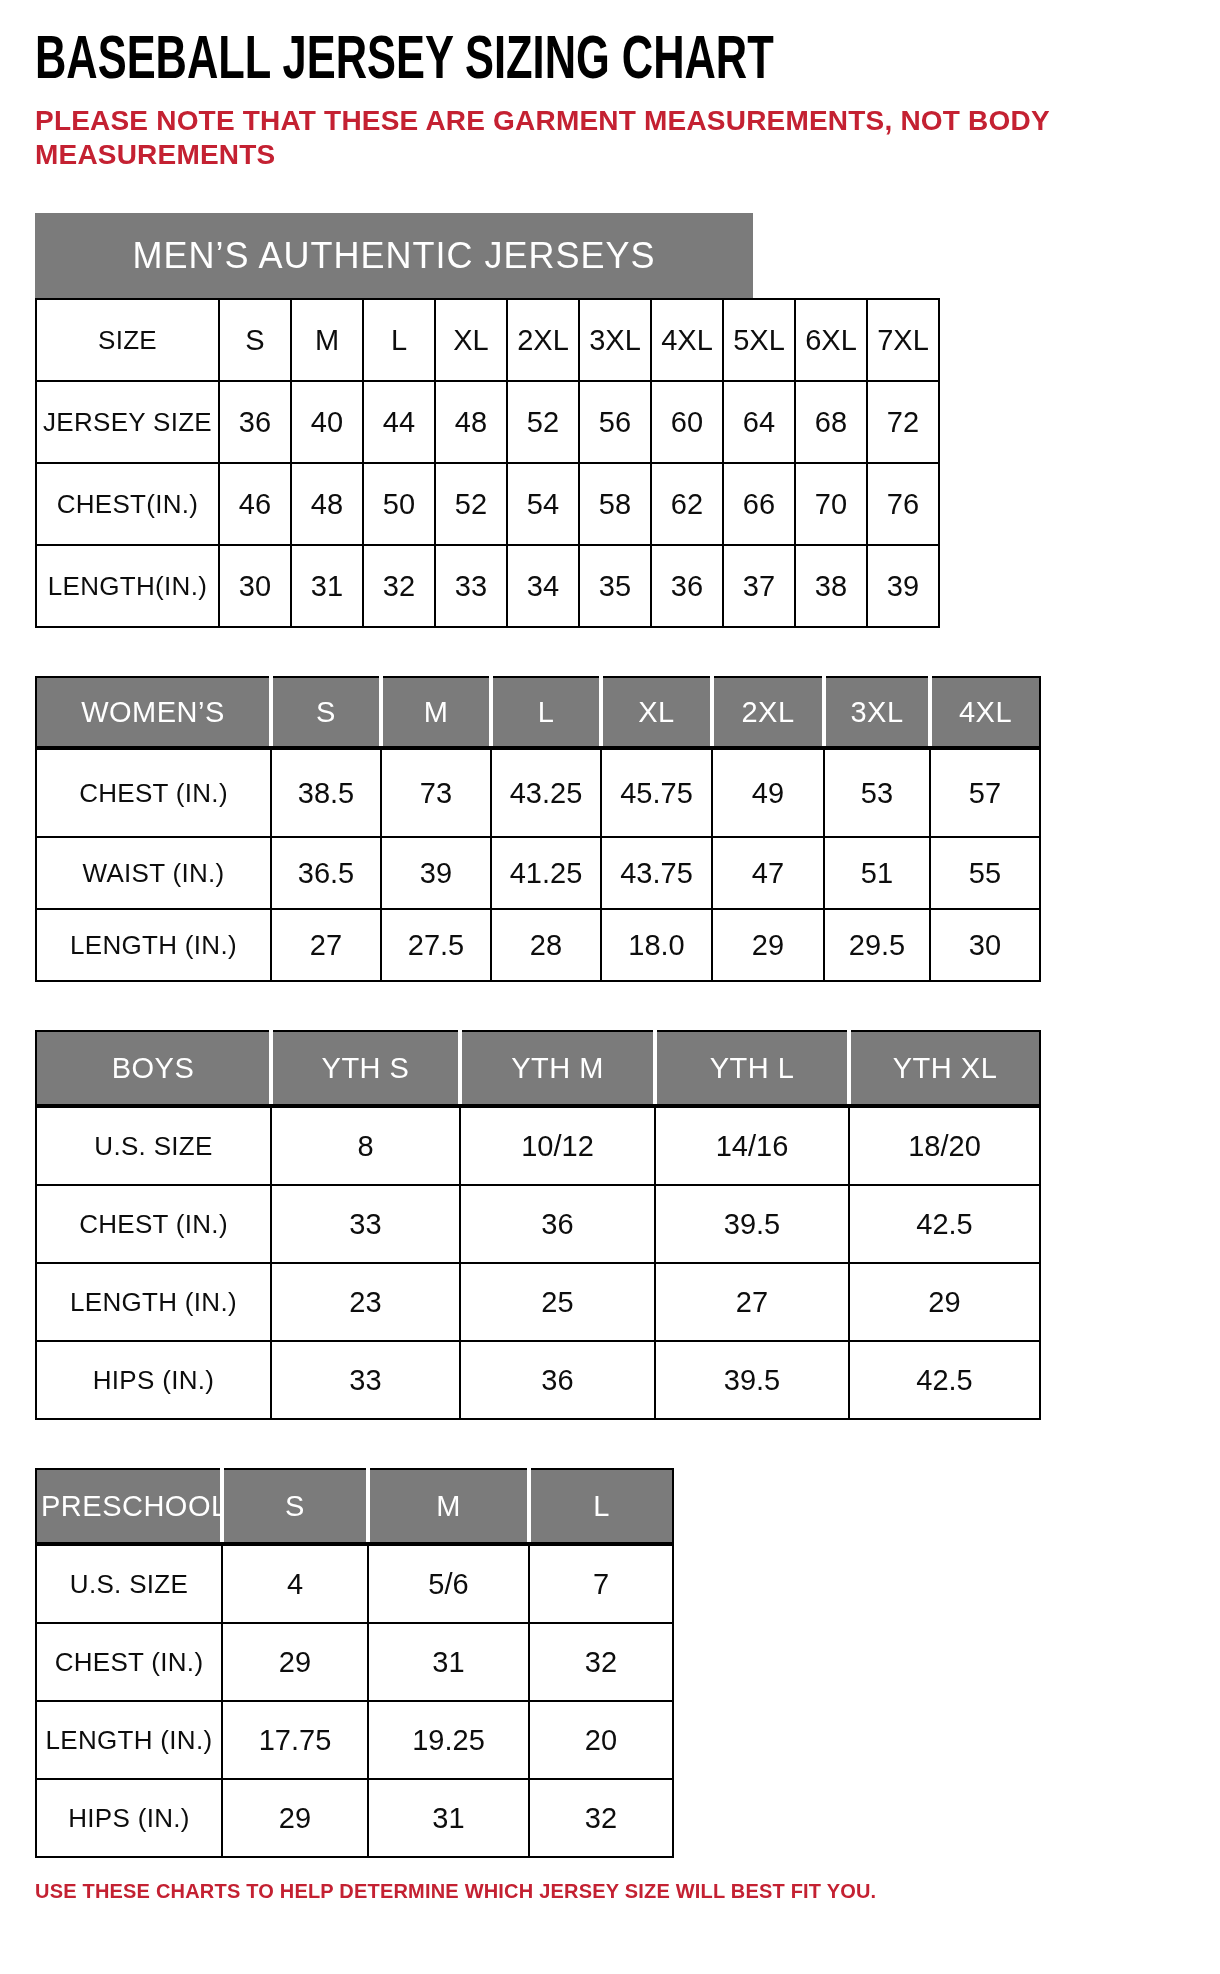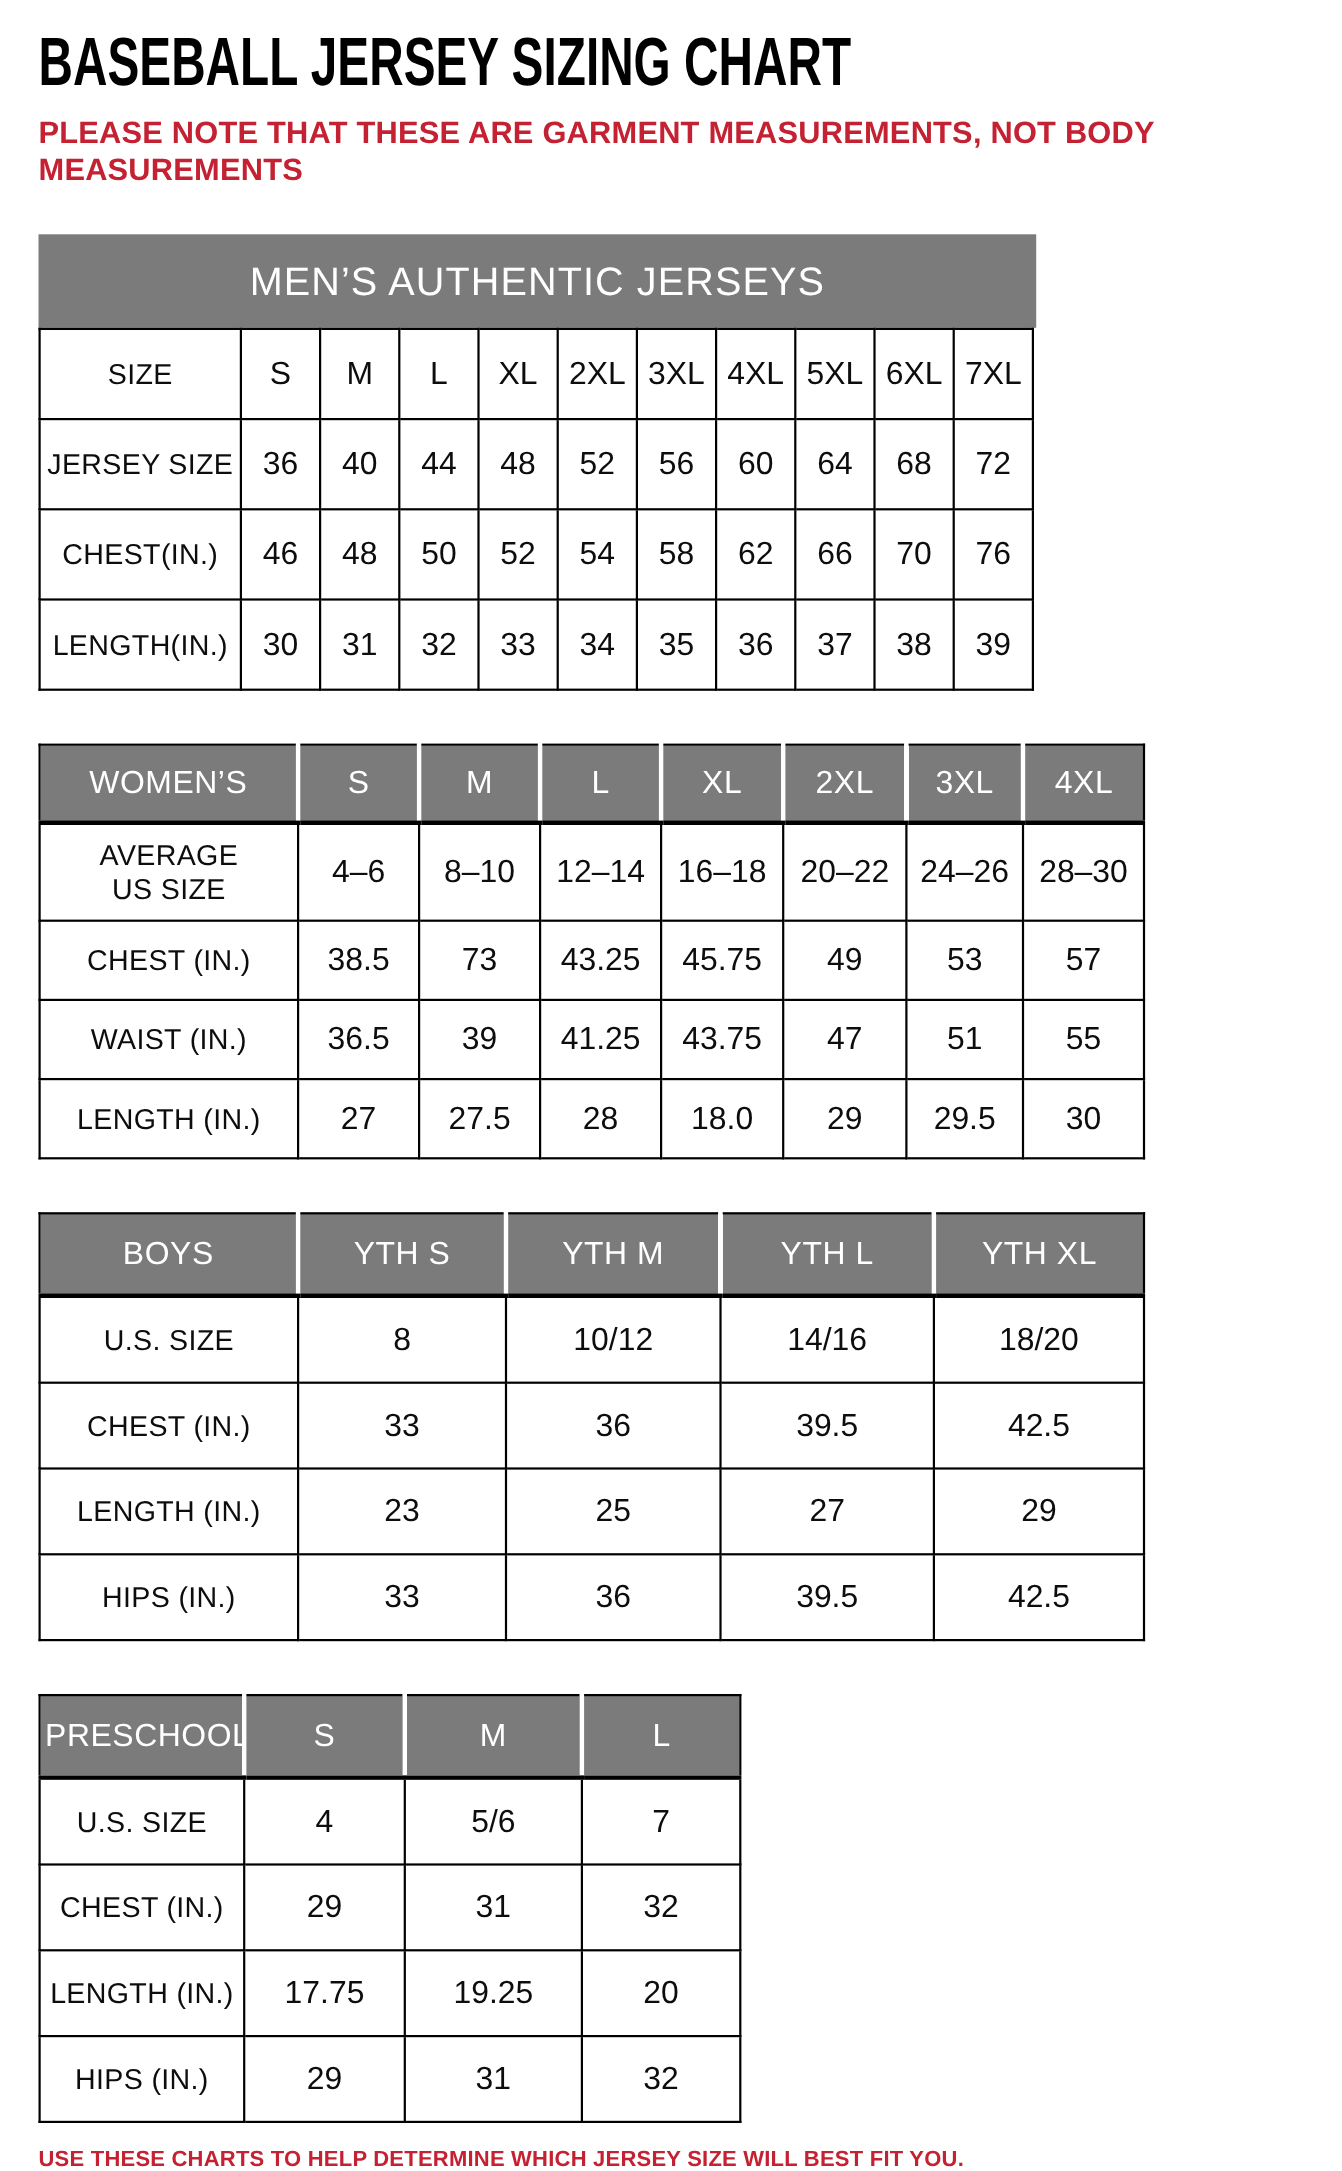--- a/index.html
+++ b/index.html
@@ -35,21 +35,21 @@
     white-space:pre-line;
     letter-spacing:0.2px;
   }
 
   .tbl-block{margin-top:48px;}
   .tbl-block.first{margin-top:42px;}
 
   .banner{
     background:var(--gray);
     color:#fff;
-    width:907px;
+    width:718px;
     height:85px;
     display:flex;align-items:center;justify-content:center;
     font-size:36px;
     letter-spacing:1px;
   }
 
   table{
     border-collapse:collapse;
     table-layout:fixed;
   }
@@ -204,31 +204,20 @@
             <th>M</th>
             <th>L</th>
             <th>XL</th>
             <th>2XL</th>
             <th>3XL</th>
             <th>4XL</th>
           </tr>
         </thead>
         <tbody>
           <tr>
-            <td class="rowlabel">AVERAGE
-US SIZE</td>
-            <td>4–6</td>
-            <td>8–10</td>
-            <td>12–14</td>
-            <td>16–18</td>
-            <td>20–22</td>
-            <td>24–26</td>
-            <td>28–30</td>
-          </tr>
-          <tr>
             <td class="rowlabel">CHEST (IN.)</td>
             <td>38.5</td>
             <td>73</td>
             <td>43.25</td>
             <td>45.75</td>
             <td>49</td>
             <td>53</td>
             <td>57</td>
           </tr>
           <tr>

